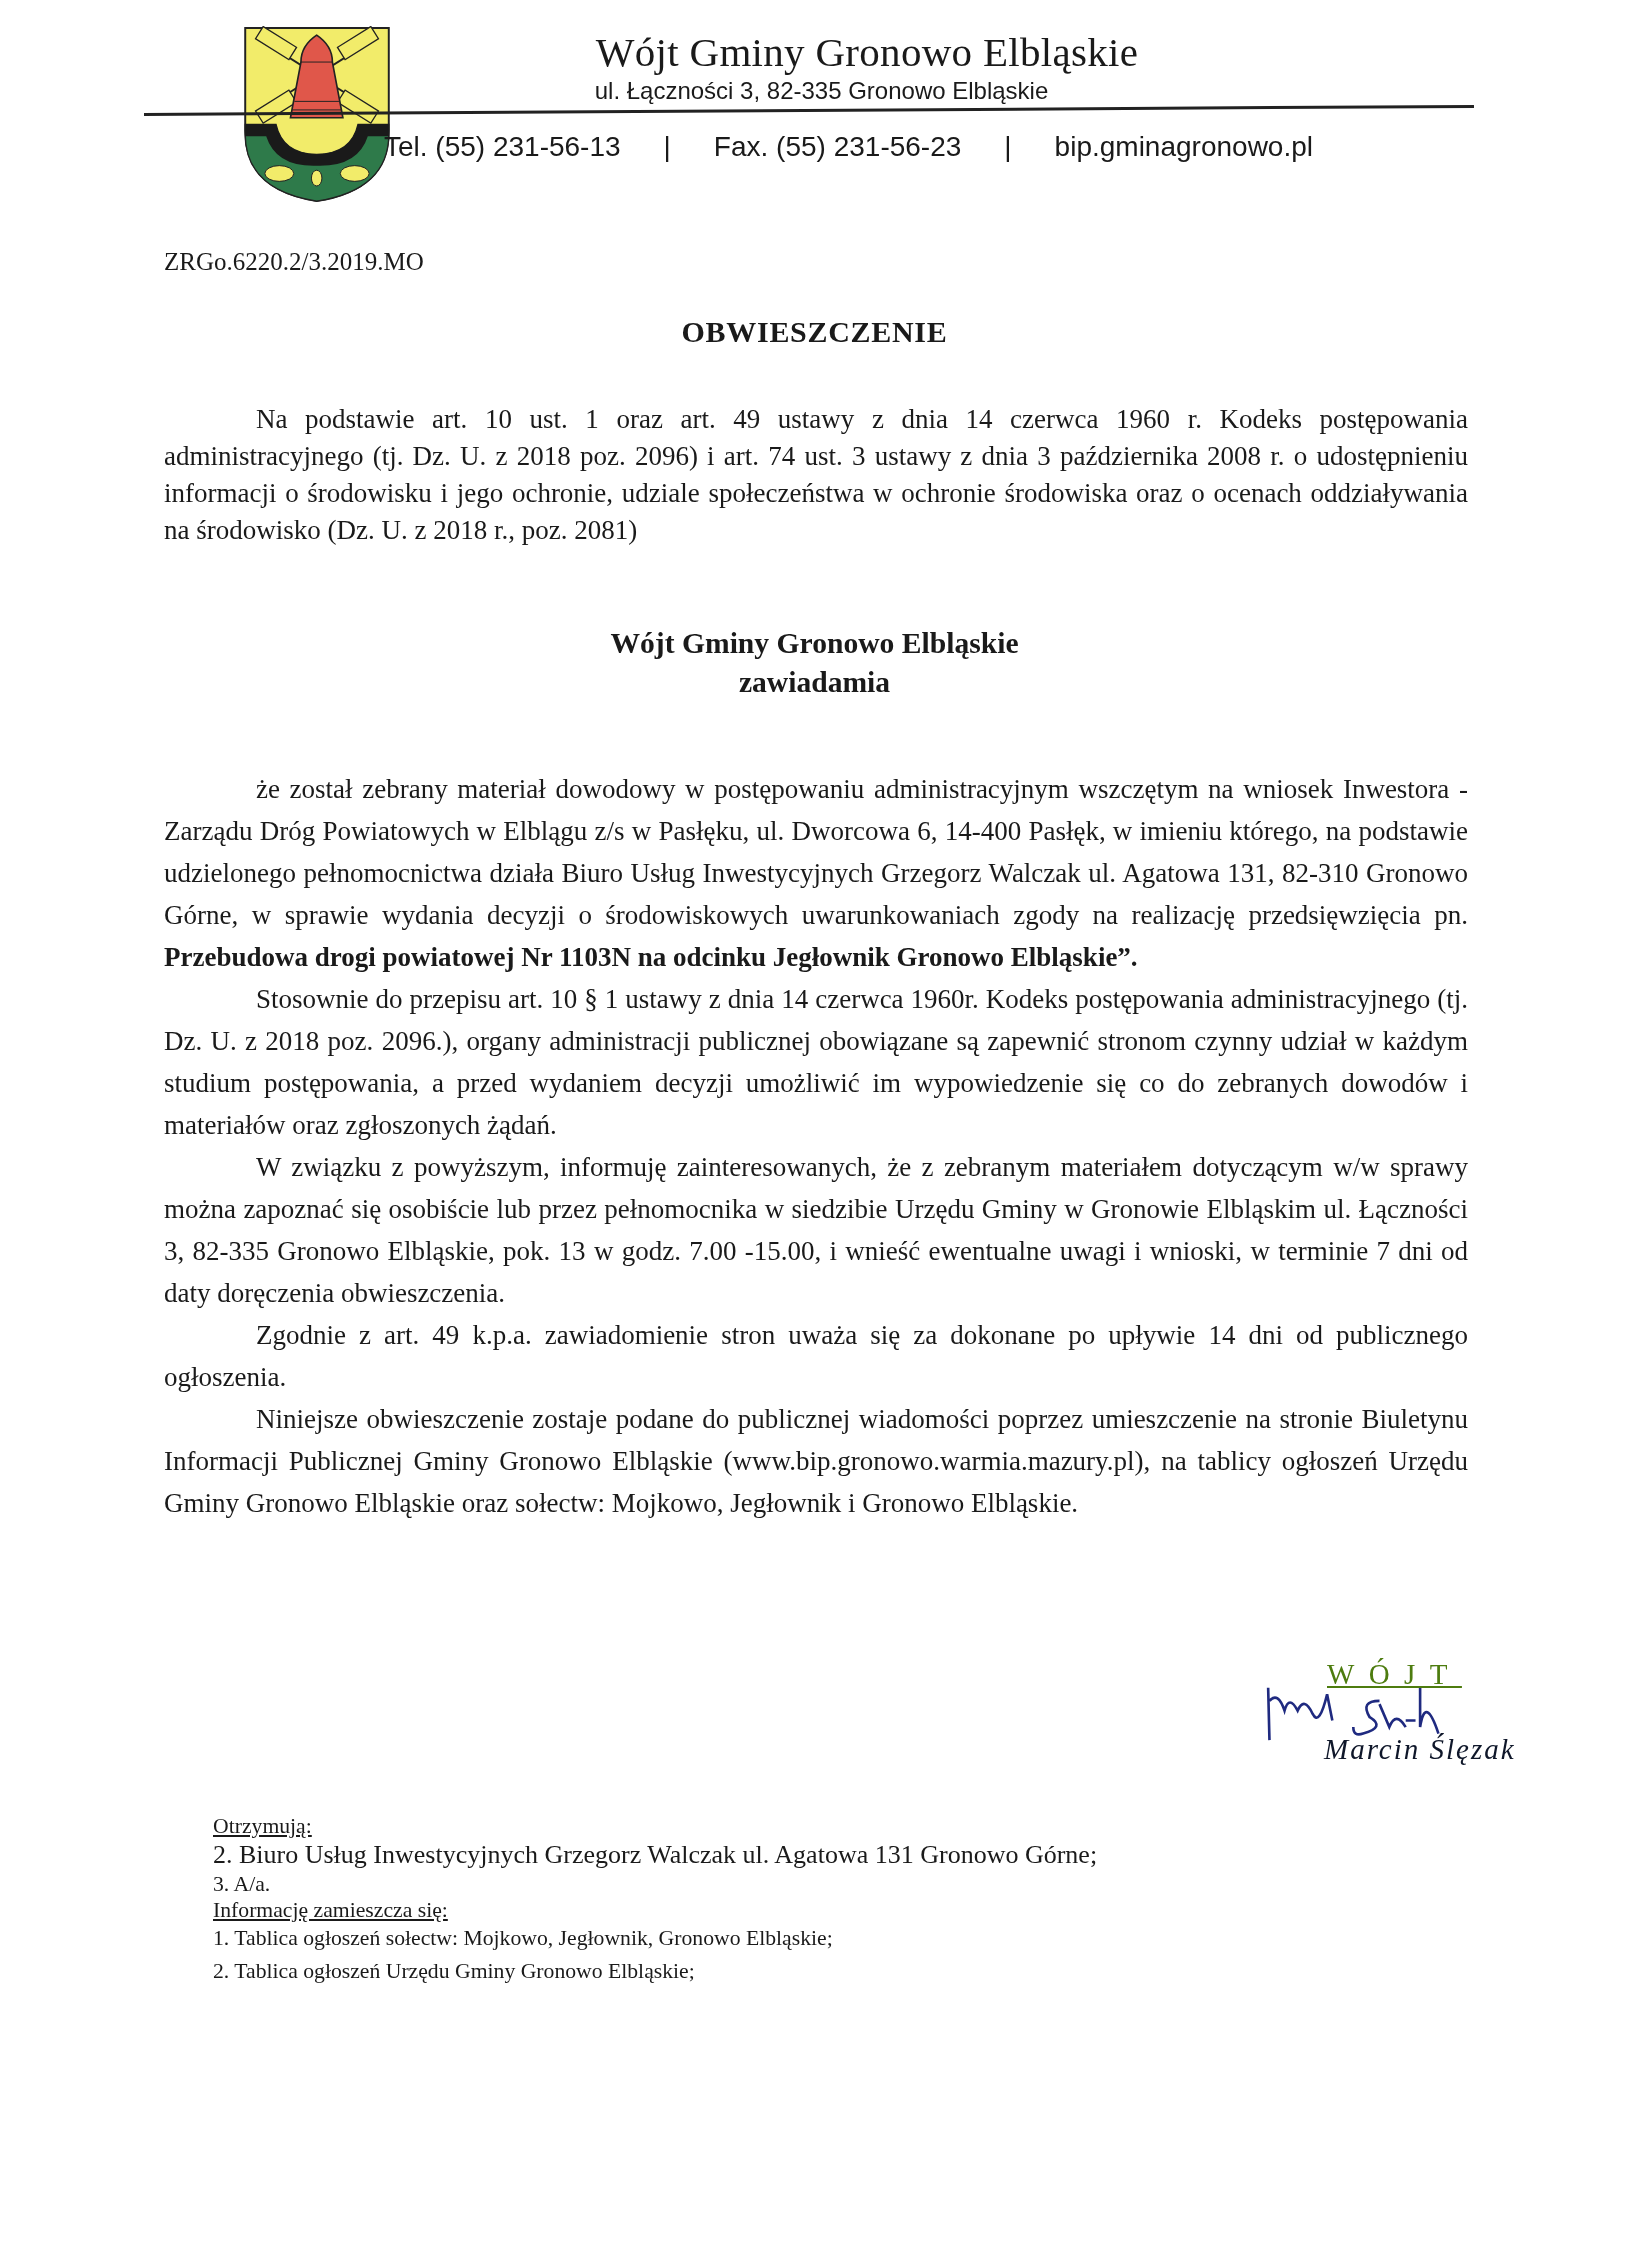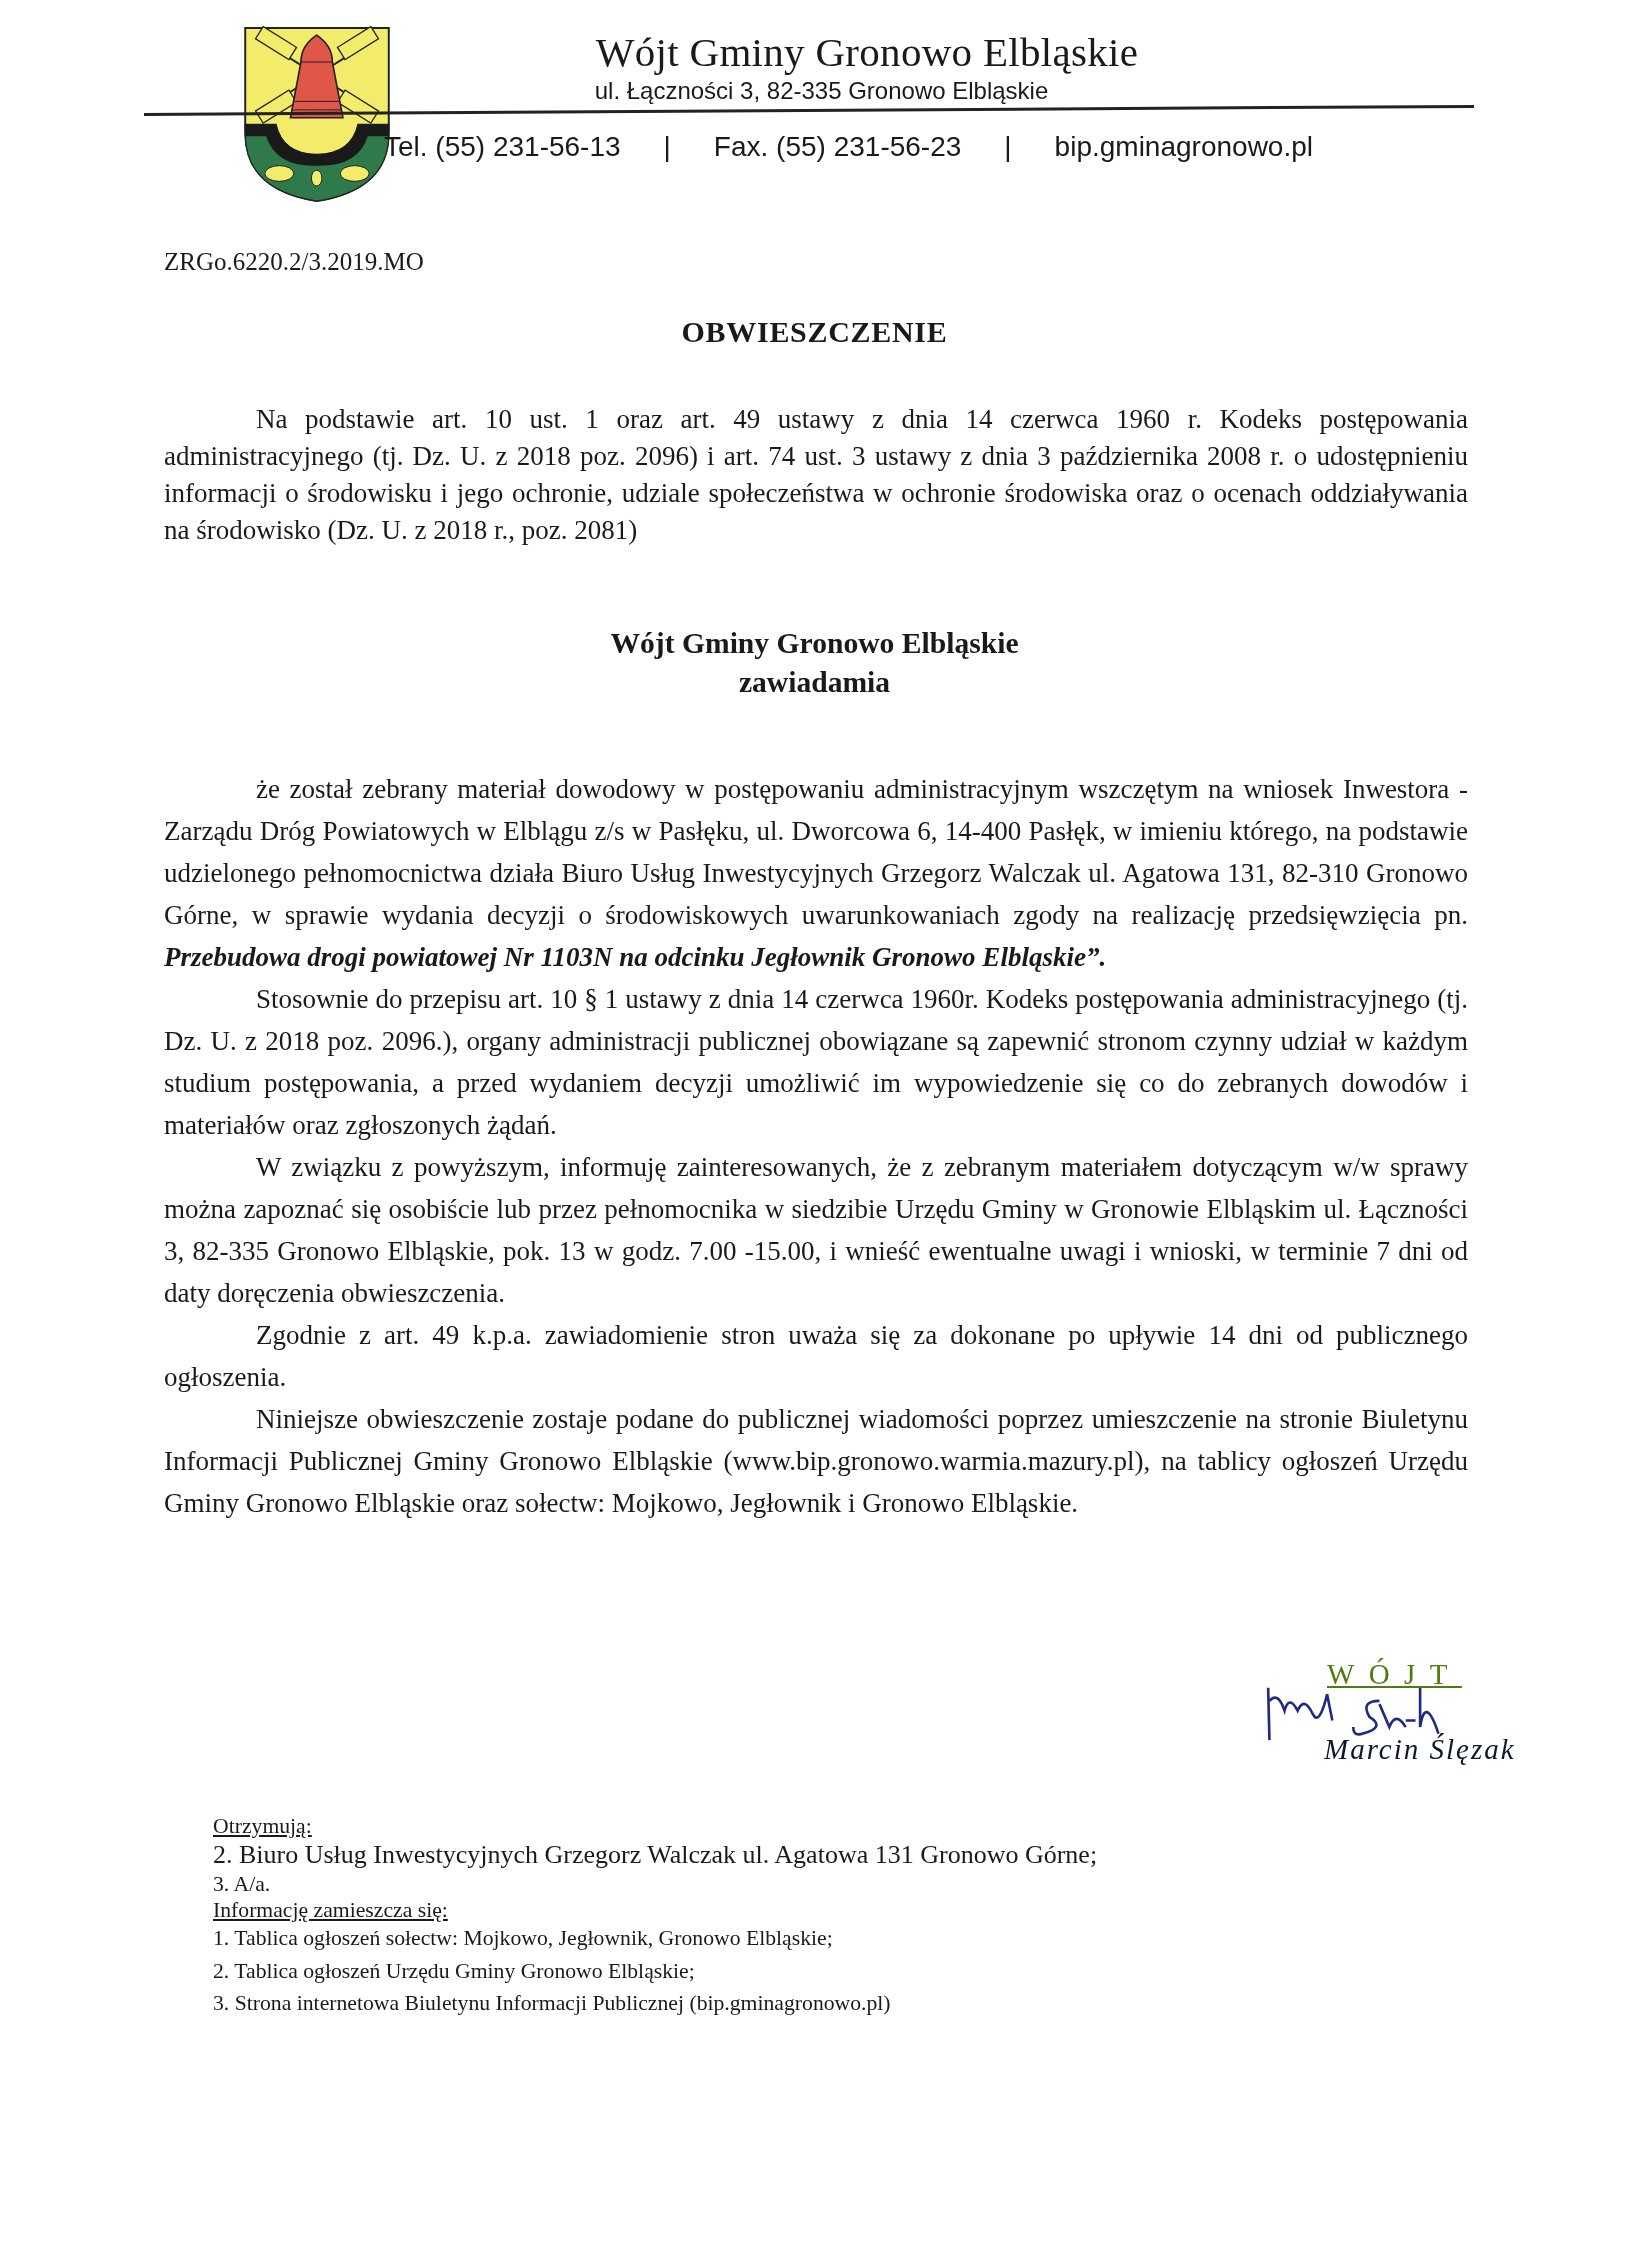--- a/index.html
+++ b/index.html
@@ -11,21 +11,21 @@
   .hdr-rule { left:144px; top:113px; width:1330px; height:2.6px; background:#222; transform:rotate(-0.35deg); transform-origin:left center; }
   .hdr-contact { left:384px; top:131px; font-family:"Liberation Sans", sans-serif; font-size:28px; white-space:nowrap; }
   .hdr-contact span.sep { display:inline-block; margin:0 43px; }
   .ref { left:164px; top:248px; font-size:25px; }
   .title { left:0; width:1629px; top:315px; text-align:center; font-weight:bold; font-size:30px; letter-spacing:0.7px; }
   .para { left:164px; width:1304px; font-size:27px; line-height:37px; text-align:justify; }
   .indent { text-indent:92px; }
   .center-h { left:0; width:1629px; text-align:center; font-weight:bold; font-size:29.6px; line-height:39px; }
   .body2 { left:164px; width:1304px; font-size:27px; line-height:42px; text-align:justify; }
   .body2 p { margin:0; text-indent:92px; }
-  .body2 b { font-weight:bold;font-style:italic; }
+  .body2 b { font-weight:bold; }
   .sig { left:1248px; top:1655px; width:263px; height:131px; }
   .stamp-w { left:1327px; top:1658px; color:#4d7c0f; font-family:"Liberation Serif", serif; font-size:29px; letter-spacing:14.4px;text-decoration:underline; }
   .stamp-n { left:1297px; top:1733px; color:#0f172a; font-family:"Liberation Serif", serif; font-style:italic; font-size:29px; letter-spacing:2px;margin-left:27px; }
   .foot { left:169px; font-size:21.7px; line-height:26px;margin-left:44px; }
   .foot .u { text-decoration:underline; }
   .foot .big { font-size:26px; line-height:31.5px; }
 </style>
 </head>
 <body>
 
@@ -88,15 +88,14 @@
 <div class="abs stamp-w">WÓJT</div>
 <div class="abs stamp-n">Marcin Ślęzak</div>
 
 <div class="abs foot" style="top:1813px;">
   <div class="u">Otrzymują:</div>
   <div class="big">2. Biuro Usług Inwestycyjnych Grzegorz Walczak ul. Agatowa 131 Gronowo Górne;</div>
   <div>3. A/a.</div>
   <div class="u">Informację zamieszcza się:</div>
   <div style="margin-top:2.6px">1. Tablica ogłoszeń sołectw: Mojkowo, Jegłownik, Gronowo Elbląskie;</div>
   <div style="margin-top:6.6px">2. Tablica ogłoszeń Urzędu Gminy Gronowo Elbląskie;</div>
-  <div style="margin-top:6.6px">3. Strona internetowa Biuletynu Informacji Publicznej (bip.gminagronowo.pl)</div>
 </div>
 
 
 </body></html>

